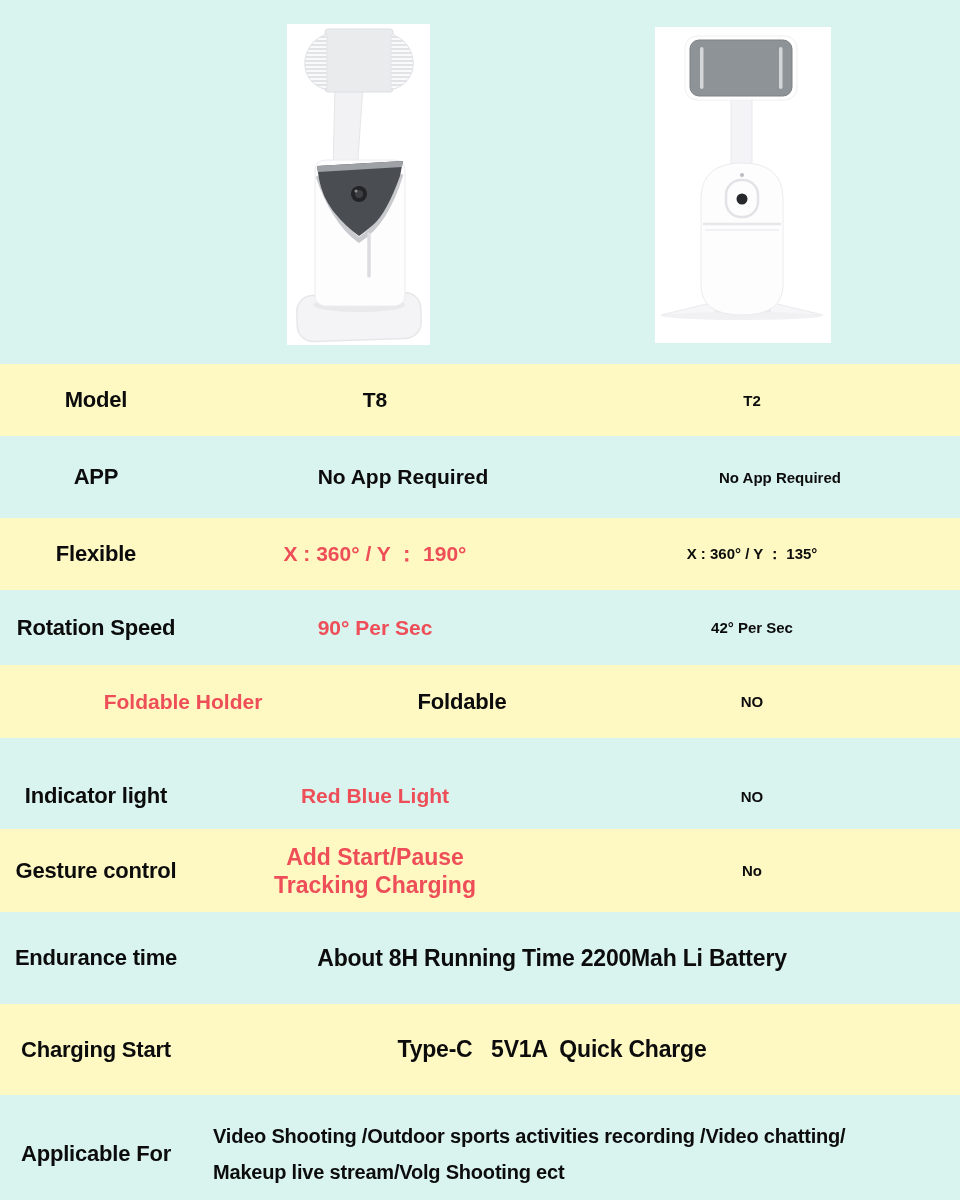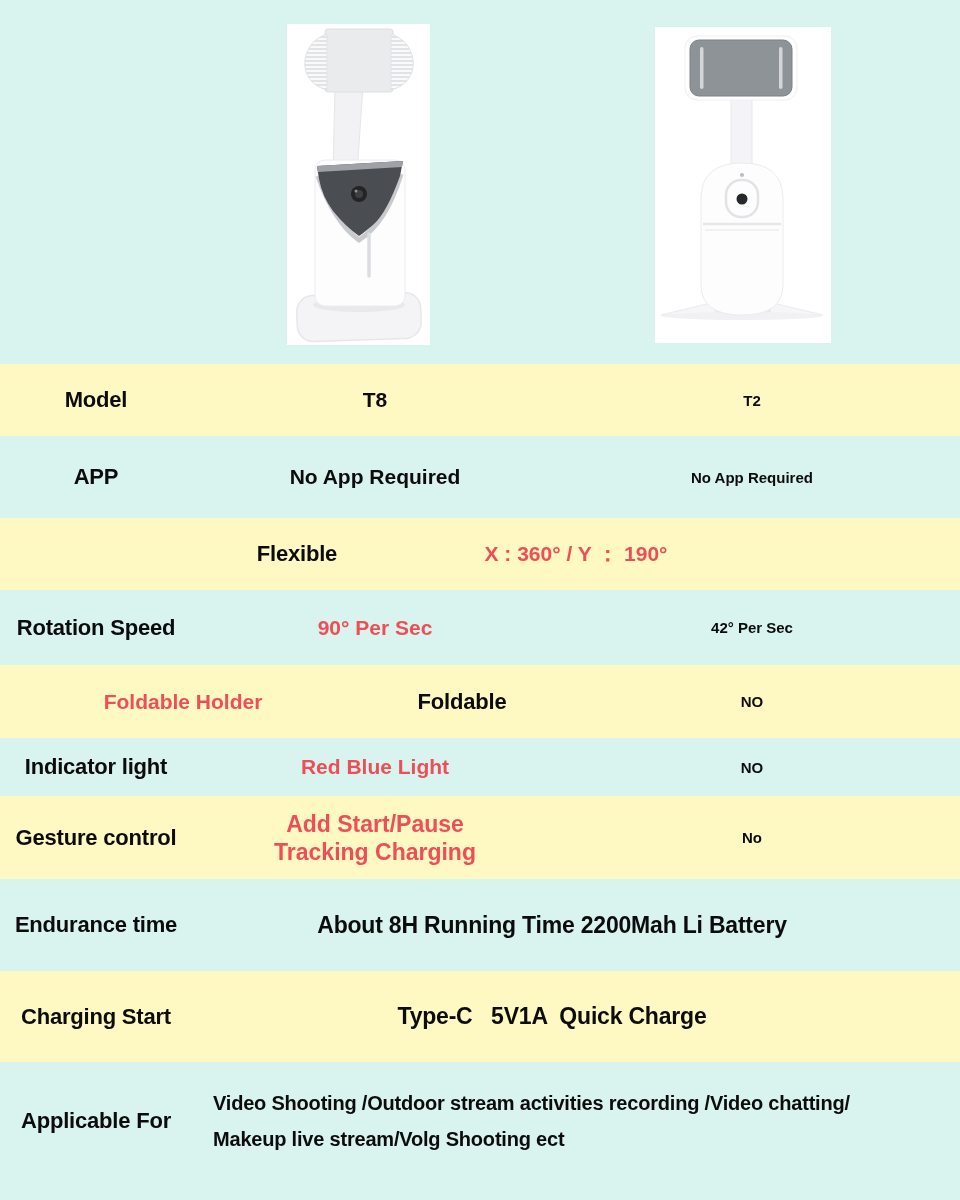--- a/index.html
+++ b/index.html
@@ -18,25 +18,25 @@
   .img-box.t8 { left:287px; top:24px;  width:143px; height:321px; }
   .img-box.t2 { left:655px; top:27px;  width:176px; height:316px; }
   .img-box svg { display:block; width:100%; height:100%; }
 
   
   .row { display:flex; align-items:stretch; width:960px; }
   .row.white { background:#fef9c3; }
   .row.mint  { background:#d9f3ee; }
 
   .h-model      { height:72px; }
-  .h-app        { height:82px; }
+  .h-app        { height:82px;gap:28px; }
   .h-flexible   { height:72px;justify-content:center; }
   .h-rotation   { height:75px; }
   .h-foldable   { height:73px; }
-  .h-indicator  { height:58px; }
+  .h-indicator  { height:66px;margin-top:25px; }
   .h-gesture    { height:83px; }
   .h-endurance  { height:92px; }
   .h-charging   { height:91px; }
   .h-applicable { height:117px; }
 
   .cell { display:flex; flex-direction:column; align-items:center; justify-content:center; text-align:center; }
   .cell.label { width:192px; font-size:22px; letter-spacing:-0.2px; }
   .cell.c-t8  { width:366px; font-size:21px; }
   .cell.c-t2  { flex:1; font-size:15px; padding-right:14px; }
   .cell.c-span{ flex:1; font-size:23px; padding-right:48px; letter-spacing:-0.2px; }
@@ -126,20 +126,21 @@
 
   <div class="row mint h-app">
     <div class="cell label">APP</div>
     <div class="cell c-t8 caps">No App Required</div>
     <div class="cell c-t2 caps">No App Required</div>
   </div>
 
   <div class="row white h-flexible">
     <div class="cell label">Flexible</div>
     <div class="cell c-t8 val-red nowrap">X : 360° / Y ： 190°</div>
+    <div class="cell c-t2 nowrap">X : 360° / Y ： 135°</div>
   </div>
 
   <div class="row mint h-rotation">
     <div class="cell label">Rotation Speed</div>
     <div class="cell c-t8 val-red">90° Per Sec</div>
     <div class="cell c-t2">42° Per Sec</div>
   </div>
 
   <div class="row white h-foldable">
     <div class="cell c-t8 val-red">Foldable Holder</div>
@@ -168,18 +169,18 @@
   </div>
 
   <div class="row white h-charging">
     <div class="cell label">Charging Start</div>
     <div class="cell c-span keep-spaces">Type-C   5V1A  Quick Charge</div>
   </div>
 
   <div class="row mint h-applicable">
     <div class="cell label">Applicable For</div>
     <div class="cell c-apply">
-      <div class="nowrap">Video Shooting /Outdoor stream activities recording /Video chatting/</div>
+      <div class="nowrap">Video Shooting /Outdoor sports activities recording /Video chatting/</div>
       <div class="nowrap">Makeup live stream/Volg Shooting ect</div>
     </div>
   </div>
 
 </div>
 
 </body></html>

